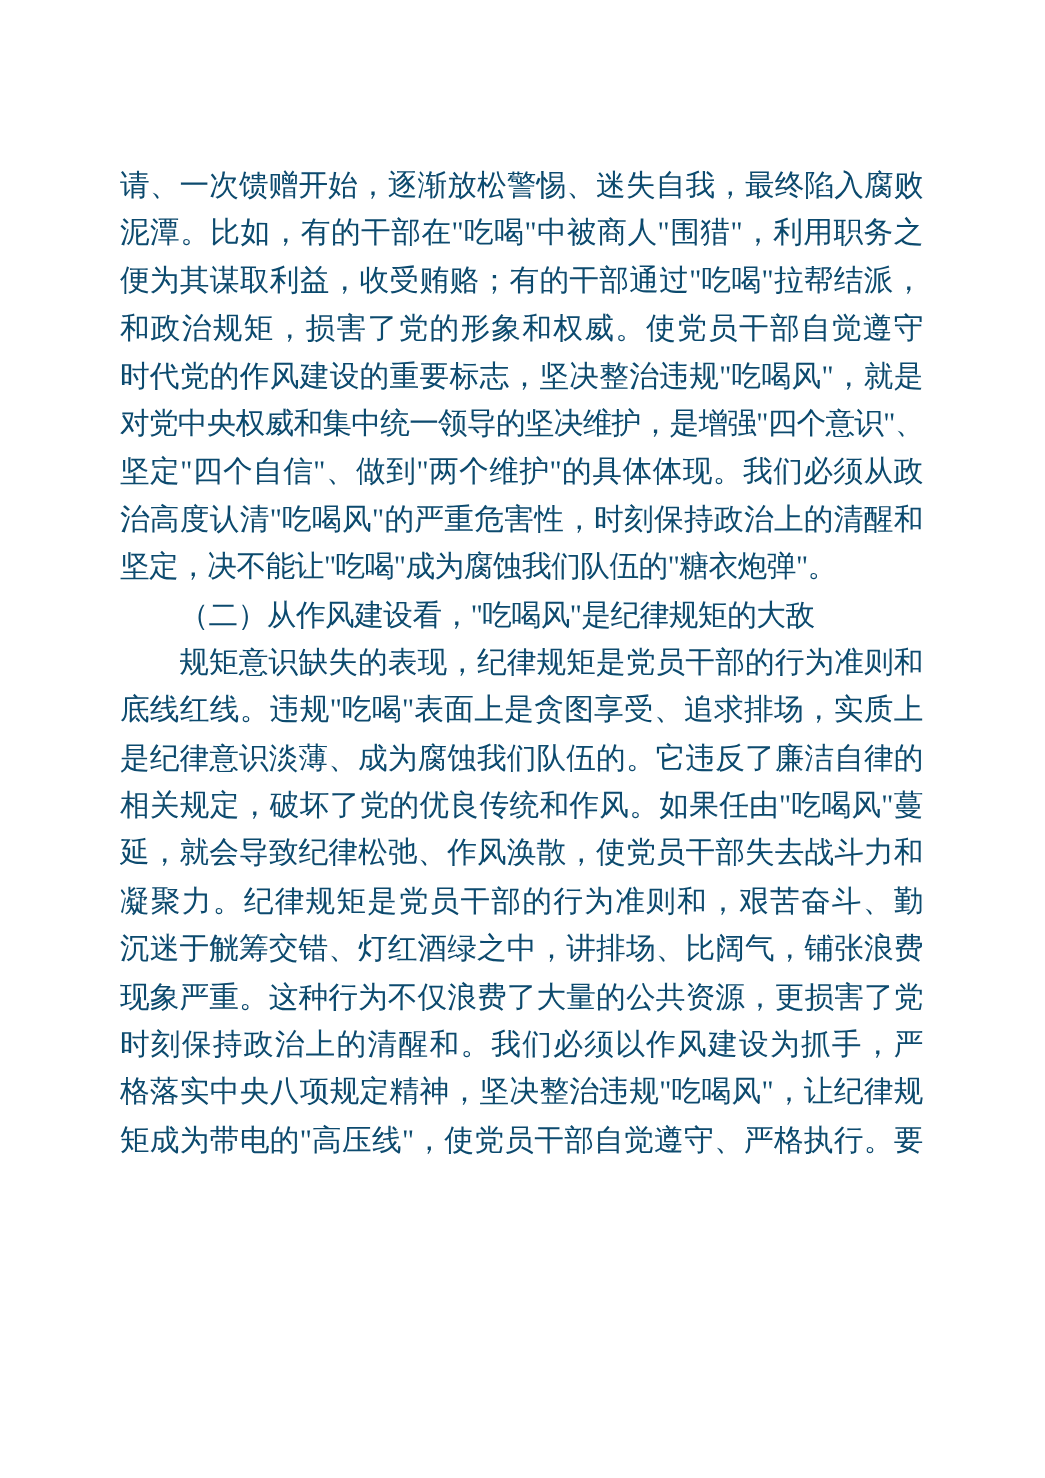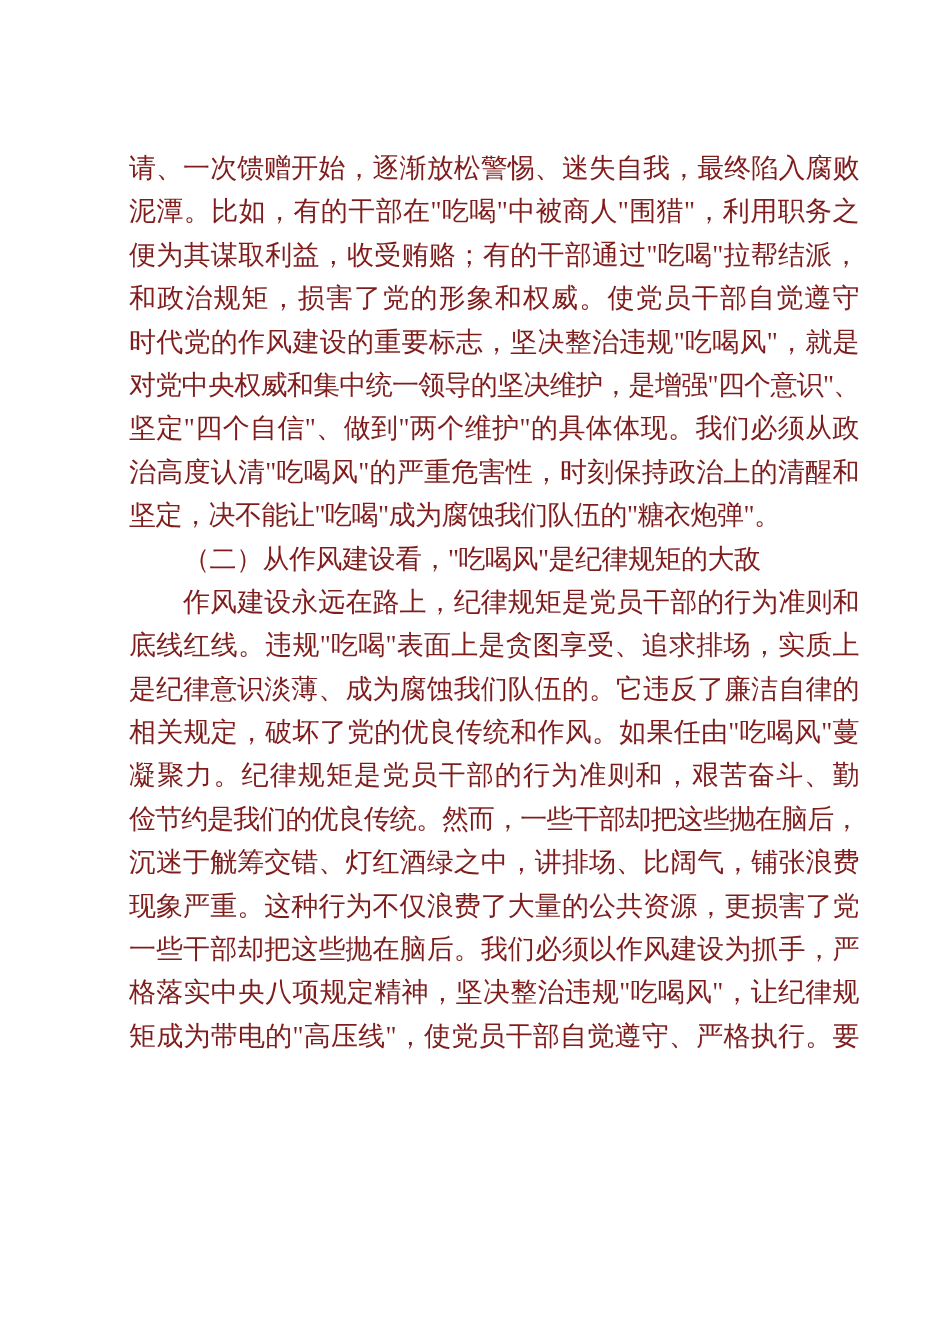--- a/index.html
+++ b/index.html
@@ -9,26 +9,26 @@
   }
   .page {
     position: relative;
     width: 950px;
     height: 1344px;
     background: #ffffff;
     overflow: hidden;
   }
   .text-block {
     position: absolute;
-    left: 129px;
+    left: 109px;
     top: 147px;
     width: 730px;
     font-family: "Liberation Serif", "DejaVu Serif", serif;
     font-size: 27px;
-    color: #7f1d1d;
+    color: #0c4a6e;
     font-weight: 400;
   }
   .line {
     height: 43.4px;
     line-height: 43.4px;
     overflow: hidden;
     letter-spacing: -0.5px;
     white-space: normal;
   }
   .justify {
@@ -53,26 +53,26 @@
     <div class="line justify">便为其谋取利益，收受贿赂；有的干部通过"吃喝"拉帮结派，</div>
     <div class="line justify">和政治规矩，损害了党的形象和权威。使党员干部自觉遵守</div>
     <div class="line justify">时代党的作风建设的重要标志，坚决整治违规"吃喝风"，就是</div>
     <div class="line justify squeeze">对党中央权威和集中统一领导的坚决维护，是增强"四个意识"、</div>
     <div class="line justify">坚定"四个自信"、做到"两个维护"的具体体现。我们必须从政</div>
     <div class="line justify">治高度认清"吃喝风"的严重危害性，时刻保持政治上的清醒和</div>
     <div class="line">坚定，决不能让"吃喝"成为腐蚀我们队伍的"糖衣炮弹"。</div>
 
     <div class="line indent">（二）从作风建设看，"吃喝风"是纪律规矩的大敌</div>
 
-    <div class="line indent justify">作风建设永远在路上，纪律规矩是党员干部的行为准则和</div>
+    <div class="line indent justify">规矩意识缺失的表现，纪律规矩是党员干部的行为准则和</div>
     <div class="line justify">底线红线。违规"吃喝"表面上是贪图享受、追求排场，实质上</div>
     <div class="line justify">是纪律意识淡薄、成为腐蚀我们队伍的。它违反了廉洁自律的</div>
     <div class="line justify">相关规定，破坏了党的优良传统和作风。如果任由"吃喝风"蔓</div>
+    <div class="line justify">延，就会导致纪律松弛、作风涣散，使党员干部失去战斗力和</div>
     <div class="line justify">凝聚力。纪律规矩是党员干部的行为准则和，艰苦奋斗、勤</div>
-    <div class="line justify squeeze">俭节约是我们的优良传统。然而，一些干部却把这些抛在脑后，</div>
     <div class="line justify">沉迷于觥筹交错、灯红酒绿之中，讲排场、比阔气，铺张浪费</div>
     <div class="line justify">现象严重。这种行为不仅浪费了大量的公共资源，更损害了党</div>
-    <div class="line justify">一些干部却把这些抛在脑后。我们必须以作风建设为抓手，严</div>
+    <div class="line justify">时刻保持政治上的清醒和。我们必须以作风建设为抓手，严</div>
     <div class="line justify">格落实中央八项规定精神，坚决整治违规"吃喝风"，让纪律规</div>
     <div class="line justify">矩成为带电的"高压线"，使党员干部自觉遵守、严格执行。要</div>
 
   </div>
 </div>
 
 </body></html>

